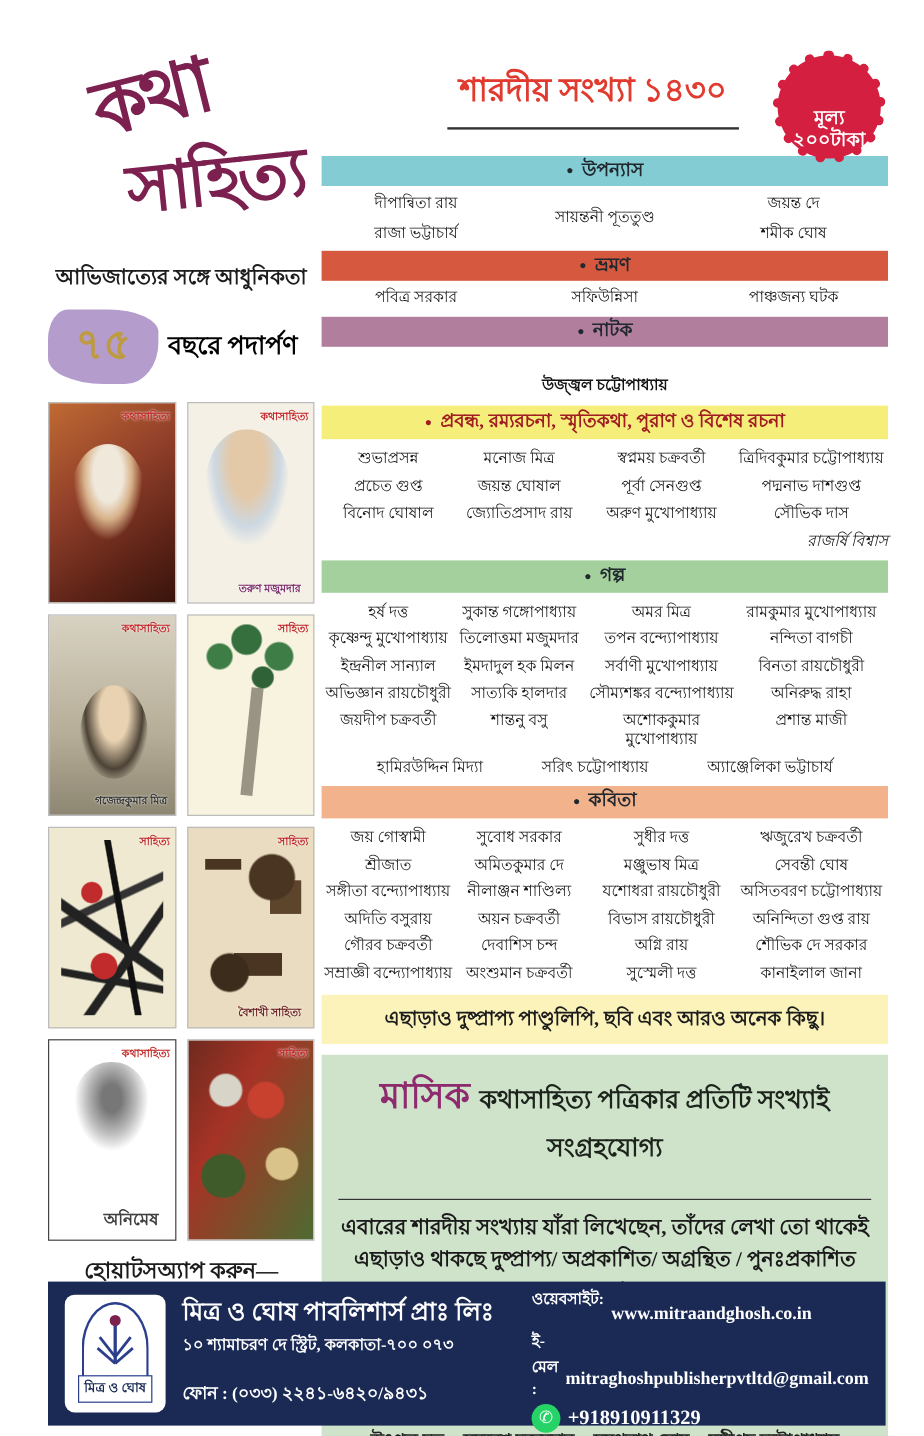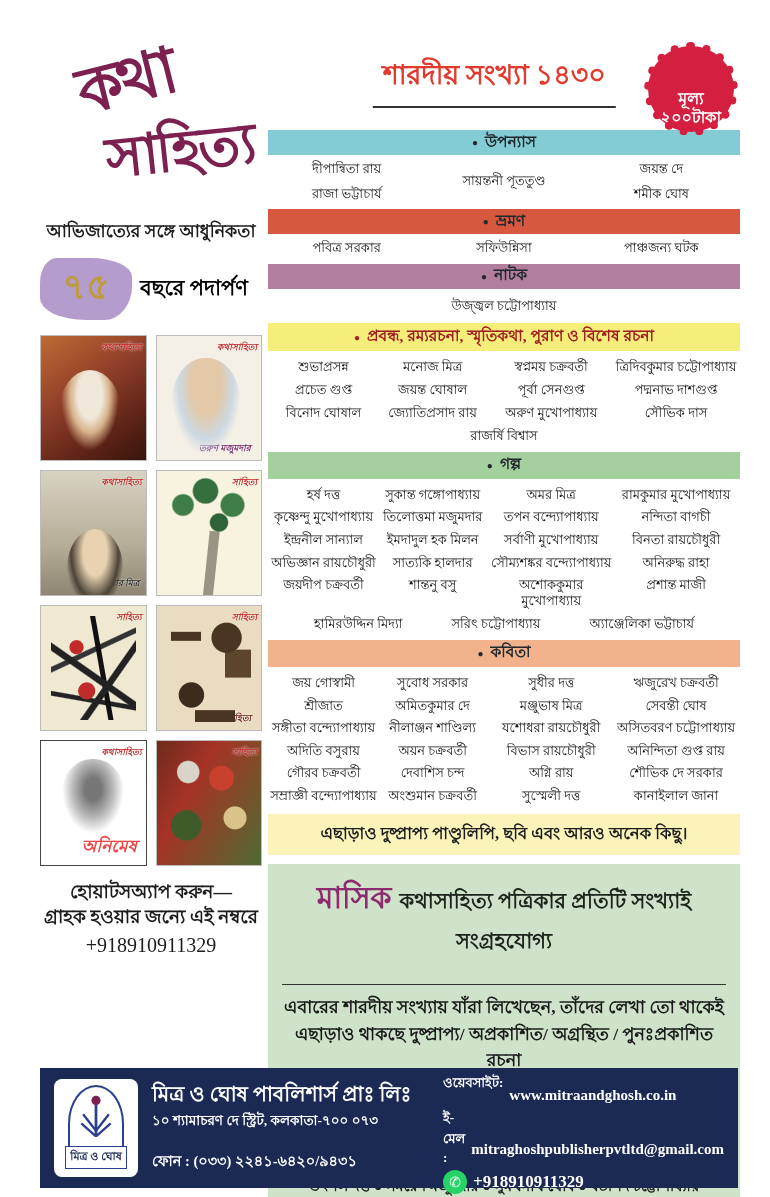--- a/index.html
+++ b/index.html
@@ -11,21 +11,21 @@
   .left-col { position:absolute; left:40px; top:30px; width:222px; }
   .ks-logo { height:182px; position:relative; color:#7c2050; text-align:center; }
   .ks-logo .l1 { position:absolute; left:38px; top:2px; font-size:64px; font-weight:bold; transform:rotate(-14deg); letter-spacing:-4px; }
   .ks-logo .l2 { position:absolute; left:66px; top:78px; font-size:56px; font-weight:bold; transform:rotate(-6deg); letter-spacing:-3px; }
   .tagline { text-align:center; font-size:17.5px; font-weight:bold; color:#1c1c1c; margin-top:6px; }
   .anniv { display:flex; align-items:center; margin-top:10px; height:64px; }
   .anniv-blob { width:92px; height:62px; background:#b49dcd; border-radius:18% 45% 30% 50%/40% 30% 55% 35%; display:flex; align-items:center; justify-content:center; }
   .anniv-blob span { color:#bf9b3f; font-size:36px; font-weight:bold; }
   .anniv-text { font-size:21px; font-weight:bold; color:#000000; margin-left:8px; }
   .covers { margin-top:14px; display:grid; grid-template-columns:1fr 1fr; gap:9px; }
-  .cover { position:relative; height:126px; border:1px solid #bbb; overflow:hidden;font-style:italic; }
+  .cover { position:relative; height:168px; border:1px solid #bbb; overflow:hidden; }
   .cover .cv-title { position:absolute; top:4px; right:4px; font-size:9px; font-weight:bold; color:#c22b2b; text-shadow:0 0 2px #fff; }
   .cover .cv-sub { position:absolute; bottom:4px; left:0; right:0; text-align:center; font-size:9px; font-weight:bold; color:#222; text-shadow:0 0 2px #fff;padding-left:32px; }
   .cover:nth-child(1){ background:linear-gradient(145deg,#c06a33 0%,#92402a 40%,#5d2317 75%,#38140c 100%);}
   .cover:nth-child(1)::after{content:"";position:absolute;left:18px;top:34px;width:62px;height:84px;background:radial-gradient(ellipse at 50% 30%,#efe8db 28%,#d8b38b 45%,transparent 66%);border-radius:50% 50% 40% 40%;}
   .cover:nth-child(2){ background:#f4f0e6;}
   .cover:nth-child(2)::after{content:"";position:absolute;left:14px;top:22px;width:70px;height:96px;background:radial-gradient(ellipse at 50% 28%,#e3c9a8 30%,#cdd8e2 55%,transparent 72%);border-radius:48%;}
   .cover:nth-child(2) .cv-sub{color:#7a2a6a;}
   .cover:nth-child(3){ background:linear-gradient(180deg,#d8d2c2 0%,#b5ad97 60%,#8d8672 100%);}
   .cover:nth-child(3)::after{content:"";position:absolute;left:26px;top:58px;width:56px;height:78px;background:radial-gradient(ellipse at 50% 30%,#e8d2b2 30%,#4c4336 60%,transparent 75%);border-radius:50%;}
   .cover:nth-child(3) .cv-sub{color:#333;}
@@ -44,21 +44,21 @@
   .cover:nth-child(6){ background:#e9dcc0;}
   .cover:nth-child(6)::after{content:"";position:absolute;inset:8px;background:
     linear-gradient(0deg,transparent 55%,#4a3522 56%,#4a3522 70%,transparent 71%) 6px 0/30px 60px no-repeat,
     radial-gradient(circle at 70% 22%,#4a3522 14%,transparent 15%),
     linear-gradient(0deg,transparent 20%,#5d452c 21%,#5d452c 55%,transparent 56%) 60px 0/26px 80px no-repeat,
     radial-gradient(circle at 30% 75%,#3c2c1c 12%,transparent 13%),
     linear-gradient(0deg,transparent 35%,#4a3522 36%,#4a3522 62%,transparent 63%) 30px 70px/40px 70px no-repeat;}
   .cover:nth-child(6) .cv-sub{color:#6b1f1f;}
   .cover:nth-child(7){ background:#ffffff; border:1px solid #444;}
   .cover:nth-child(7)::after{content:"";position:absolute;left:20px;top:18px;width:64px;height:76px;background:radial-gradient(ellipse at 50% 40%,#777 18%,#bbb 45%,transparent 68%);border-radius:48%;}
-  .cover:nth-child(7) .cv-sub{font-size:17px;color:#ef4444;}
+  .cover:nth-child(7) .cv-sub{font-size:14px;color:#404040;}
   .cover:nth-child(8){ background:linear-gradient(120deg,#6e2a1e 0%,#a63326 35%,#7e4d2a 65%,#4e6b33 100%);}
   .cover:nth-child(8)::after{content:"";position:absolute;inset:0;background:
     radial-gradient(circle at 30% 25%,#d8d4c8 9%,transparent 10%),
     radial-gradient(circle at 62% 30%,#c8402e 11%,transparent 12%),
     radial-gradient(circle at 75% 62%,#d9c38a 10%,transparent 11%),
     radial-gradient(circle at 28% 68%,#3f5b2a 13%,transparent 14%);}
   .subscribe { margin-top:14px; text-align:center; color:#1c1c1c; }
   .subscribe .s-line { font-size:18.5px; font-weight:bold; line-height:1.35; }
   .subscribe .s-num { font-size:20px; margin-top:4px; font-family:"Liberation Serif",serif; }
 
@@ -75,23 +75,23 @@
   .bar-upanyas { background:#84ccd4; margin-top:2px; }
   .bar-bhraman { background:#d6593f; }
   .bar-natok   { background:#b27e9e; }
   .bar-prabandha { background:#f6ee7a; color:#a01d22; height:28px; }
   .bar-galpo   { background:#a4d09d; height:27px; }
   .bar-kobita  { background:#f2b28c; height:27px; }
 
   .name { font-size:13px; color:#141414; text-align:center; line-height:1.2; }
   .tri-grid { display:grid; grid-template-columns:1fr 1fr 1fr; align-items:center; padding:6px 0 8px; }
   .tri-grid .colstack { display:flex; flex-direction:column; gap:9px; }
-  .single-row { display:flex; justify-content:center; padding:9px 0 10px; }
+  .single-row { display:flex; justify-content:center; padding:24px 0 10px;font-weight:bold; }
   .grid4 { display:grid; grid-template-columns:1.02fr 1.06fr 1.2fr 1.18fr; row-gap:7px; padding:8px 2px 6px; }
-  .center-name { text-align:center; padding:2px 0 8px; }
+  .center-name { text-align:right; padding:2px 0 8px;font-style:italic; }
   .spread3 { display:flex; justify-content:space-between; padding:2px 46px 8px; }
 
   .banner { margin-top:5px; background:#fbf3ba; text-align:center; font-size:16.5px; font-weight:bold; color:#1c1c1c; padding:7px 0; }
 
   .promo { margin-top:9px; background:#cfe3cb; padding:10px 10px 8px; text-align:center; color:#14241a; }
   .promo-head { border-bottom:1.5px solid #333; padding-bottom:24px; margin:0 4px 9px; }
   .promo-head .accent { font-size:30px; font-weight:bold; color:#8e2a6e; margin-right:8px; }
   .promo-head .rest { font-size:21px; font-weight:bold; color:#1c241c; }
   .promo-intro { font-size:17.5px; font-weight:bold; line-height:1.5; color:#1a1a1a; }
   .legend { margin-top:8px; }

